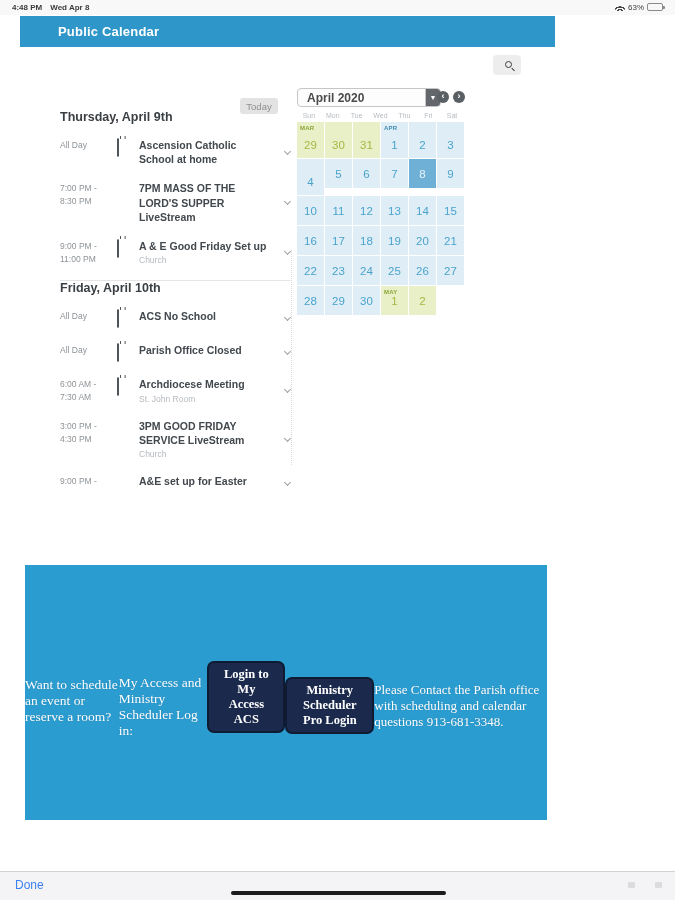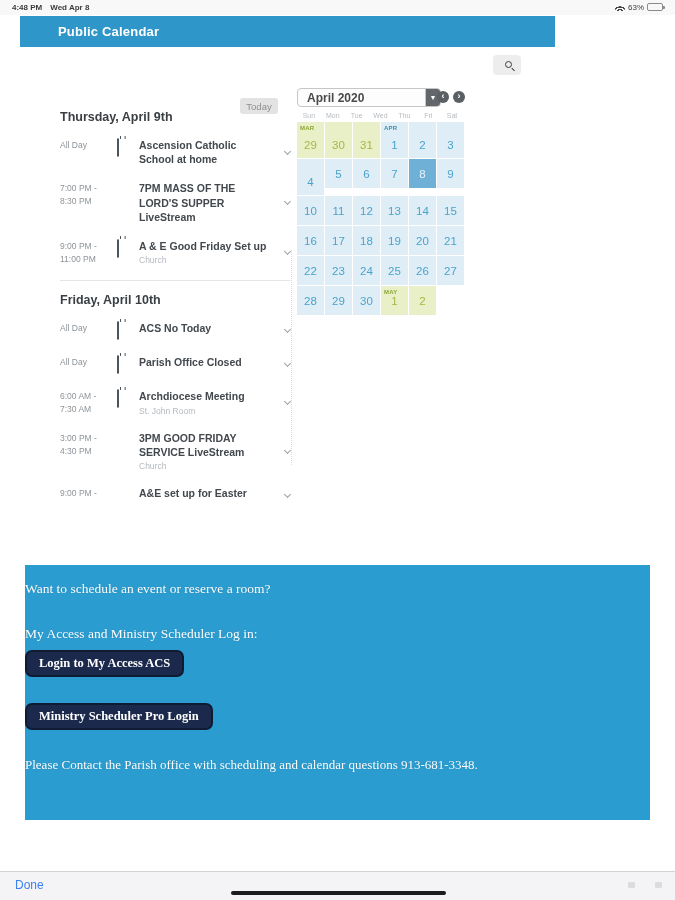--- a/index.html
+++ b/index.html
@@ -43,21 +43,21 @@
   .month-select-label{flex:1;font-size:12px;font-weight:bold;color:#4a4a4a;padding-left:9px;}
   .month-select-arrow{width:15px;height:100%;background:#63676b;display:flex;align-items:center;justify-content:center;
     color:#fff;font-size:7px;border-left:1px solid #c6c6c6;}
   .nav-arrows{position:absolute;left:437px;top:91px;display:flex;gap:4px;}
   .nav-circle{width:12px;height:12px;border-radius:50%;background:#595f63;color:#fff;font-size:9px;line-height:11px;
     text-align:center;font-weight:bold;}
 
   
   .events{position:absolute;left:60px;top:110px;width:230px;}
   .events::after{content:"";position:absolute;right:-2px;top:140px;height:215px;border-right:1px dotted #d9d9d9;}
-  .day-group + .day-group{border-top:1px solid #e5e5e5;margin-top:2px;padding-top:12px;}
+  .day-group + .day-group{border-top:1px solid #e5e5e5;margin-top:2px;}
   .day-heading{font-size:12.5px;font-weight:bold;color:#3a3f44;margin-bottom:14px;}
   .event-row{display:flex;margin-bottom:15px;}
   .event-time{width:57px;flex:none;font-size:8.5px;color:#8d9398;line-height:1.5;padding-top:1px;}
   .event-iconcol{width:22px;flex:none;padding-top:1px;}
   .cal-icon{width:11px;height:10px;border:1.3px solid #4e555a;border-radius:2px;position:relative;margin-top:2px;}
   .cal-icon::before{content:"";position:absolute;top:-3.4px;left:1.6px;width:1.6px;height:3px;background:#4e555a;box-shadow:4.6px 0 0 #4e555a;}
   .event-main{flex:1;min-width:0;}
   .event-title{font-size:10.5px;font-weight:600;color:#42484d;line-height:1.35;}
   .event-subtitle{font-size:8.5px;color:#b5babf;margin-top:2px;}
   .event-chev{width:16px;flex:none;display:flex;align-items:center;justify-content:flex-end;}
@@ -71,22 +71,22 @@
   .cal-cell{height:29px;display:flex;align-items:center;justify-content:center;position:relative;font-size:11.5px;}
   .cal-cell.tall{height:36px;align-items:flex-end;padding-bottom:7px;}
   .cal-cell.cur{background:var(--cell-cur);color:var(--txt-cur);}
   .cal-cell.other{background:var(--cell-other);color:var(--txt-other);}
   .cal-cell.today{background:var(--cell-today);color:var(--txt-today);}
   .month-label{position:absolute;top:3px;left:3px;font-size:6px;font-weight:bold;letter-spacing:.2px;}
   .cal-cell.cur .month-label{color:#3b8ab2;}
   .cal-cell.other .month-label{color:#8aa437;}
 
   
-  .footer-panel{position:absolute;left:25px;top:565px;width:625px;height:255px;background:var(--footer-blue);
-    display:flex;flex-direction:column;align-items:flex-start;font-family:"Liberation Serif",serif;color:#fff;}
+  .footer-panel{position:absolute;left:25px;top:565px;width:522px;height:255px;background:var(--footer-blue);
+    display:flex;align-items:center;font-family:"Liberation Serif",serif;color:#fff;}
   .footer-line{font-size:13.5px;text-shadow:0 0 1px rgba(0,40,70,.25);}
   .footer-line.l1{margin-top:16px;}
   .footer-line.l2{margin-top:29px;}
   .footer-line.l3{margin-top:27px;font-size:13px;}
   .footer-btn{background:var(--btn-navy);border:2px solid var(--btn-navy-border);border-radius:7px;color:#fff;
     font-family:"Liberation Serif",serif;font-weight:bold;font-size:12.5px;padding:4px 12px;cursor:pointer;}
   .footer-btn.b1{margin-top:9px;}
   .footer-btn.b2{margin-top:8px;}
   .footer-btn.b3{margin-top:26px;}
 
@@ -191,21 +191,21 @@
     <div>
   <div class="event-row">
     <div class="event-time">
       <div>All Day</div>
       <div></div>
     </div>
     <div class="event-iconcol">
       <span class="cal-icon"></span>
     </div>
     <div class="event-main">
-      <div class="event-title">ACS No Today</div>
+      <div class="event-title">ACS No School</div>
 
     </div>
     <div class="event-chev">
       <span class="chev"></span>
     </div>
   </div>
 
   <div class="event-row">
     <div class="event-time">
       <div>All Day</div>

